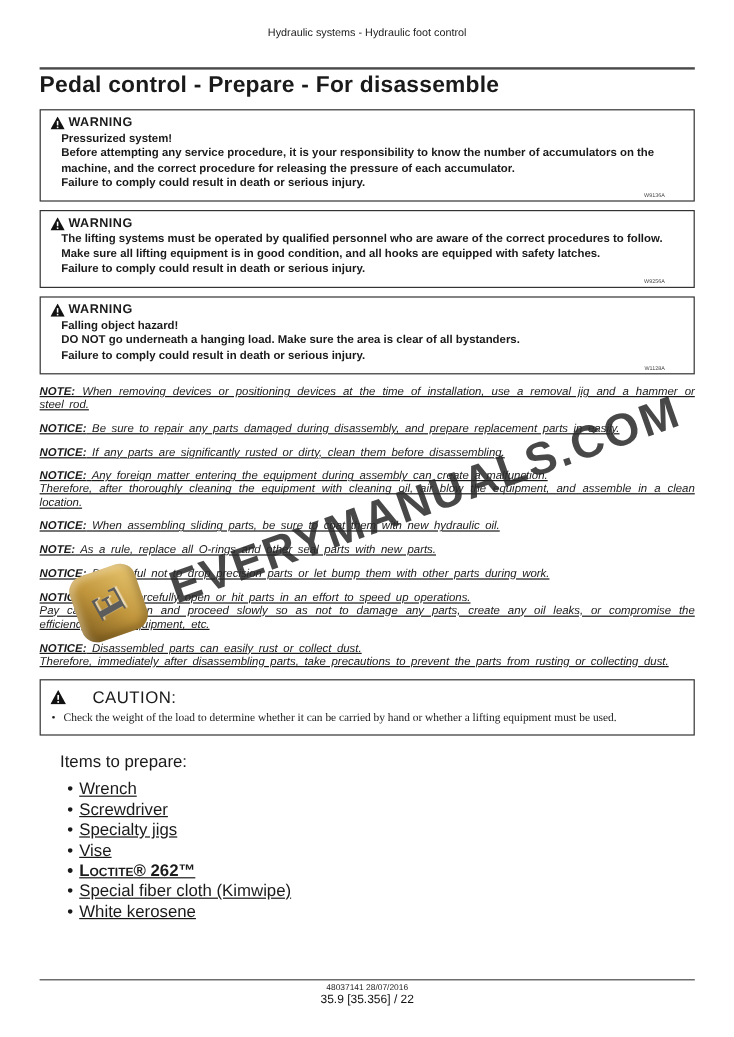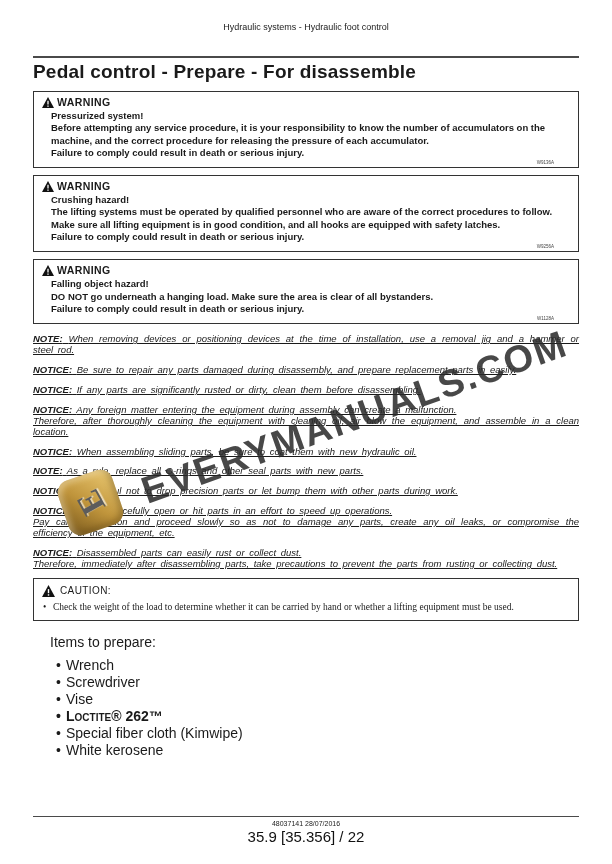--- a/index.html
+++ b/index.html
@@ -18,35 +18,35 @@
   .wicon{display:inline-flex;width:12px;height:11px;}
   .wbody{font-weight:bold;font-size:9.5px;line-height:12.3px;margin:2px 0 0 9px;}
   .wcode{text-align:right;font-size:4.5px;color:#444;margin-top:1px;line-height:5px;}
 
   .notes{margin-top:9px;}
   .note{font-size:9.5px;line-height:11.2px;font-style:italic;text-align:justify;
         word-spacing:2px;margin:0 0 8.5px 0;text-decoration:underline;}
   .note .pfx{font-weight:bold;}
 
   .cautionbox{border:1.4px solid #333;padding:6px 8px 7px 8px;margin-top:3px;}
-  .chead{display:flex;align-items:center;gap:5px;font-size:10px;letter-spacing:.4px;}
+  .chead{display:flex;align-items:center;gap:22px;font-size:14px;letter-spacing:.4px;}
   .cicon{display:inline-flex;width:13px;height:12px;}
   .clist{margin:5px 0 0 0;padding:0;list-style:none;font-size:9.5px;line-height:11.5px;font-family:Liberation Serif, serif;}
   .clist li{padding-left:11px;position:relative;}
   .clist li::before{content:"•";position:absolute;left:1px;top:0;}
 
   .prepare{margin:13px 0 0 17px;font-size:14px;}
-  .plist{margin:7px 0 0 0;padding:0;list-style:none;}
+  .plist{margin:7px 0 0 0;padding:0;list-style:none;text-decoration:underline;}
   .plist li{position:relative;padding-left:16px;line-height:17px;}
   .plist li::before{content:"•";position:absolute;left:6px;}
   .plist li.loctite{font-weight:bold;font-variant:small-caps;}
 
   .footer{position:absolute;left:33px;width:546px;top:816px;border-top:1.5px solid #4a4a4a;text-align:center;}
   .f1{font-size:7px;margin-top:3px;color:#222;}
-  .f2{font-size:15px;margin-top:1px;color:#111;}
+  .f2{font-size:10px;margin-top:1px;color:#111;}
 
   
   .wm-text{
     position:absolute;left:136px;top:472px;transform:rotate(-19.5deg);
     transform-origin:0 0;font-size:38px;font-weight:bold;letter-spacing:2px;
     color:rgba(42,42,42,.86);white-space:nowrap;z-index:6;
   }
   .wm-logo{
     position:absolute;left:62px;top:474px;width:57px;height:57px;z-index:5;
     transform:rotate(-19deg);border-radius:13px;
@@ -96,21 +96,20 @@
         <span class="wicon">
           <svg viewBox="0 0 24 22" width="12" height="11">
               <path d="M12 0 L24 22 L0 22 Z" fill="#111"></path>
               <rect x="10.7" y="7.5" width="2.6" height="7.5" fill="#fff"></rect>
               <rect x="10.7" y="17" width="2.6" height="2.6" fill="#fff"></rect>
             </svg>
         </span>
         <span>WARNING</span>
       </div>
       <div class="wbody">
-        <div>Crushing hazard!</div>
         <div>The lifting systems must be operated by qualified personnel who are aware of the correct procedures to follow. Make sure all lifting equipment is in good condition, and all hooks are equipped with safety latches.</div>
         <div>Failure to comply could result in death or serious injury.</div>
       </div>
       <div class="wcode">W9256A</div>
     </div>
 
     <div class="warnbox">
       <div class="whead">
         <span class="wicon">
           <svg viewBox="0 0 24 22" width="12" height="11">
@@ -185,20 +184,21 @@
       <ul class="clist">
         <li>Check the weight of the load to determine whether it can be carried by hand or whether a lifting equipment must be used.</li>
       </ul>
     </div>
 
     <div class="prepare">
       <div>Items to prepare:</div>
       <ul class="plist">
         <li>Wrench</li>
         <li>Screwdriver</li>
+        <li>Specialty jigs</li>
         <li>Vise</li>
         <li class="loctite">Loctite® 262™</li>
         <li>Special fiber cloth (Kimwipe)</li>
         <li>White kerosene</li>
       </ul>
     </div>
 
   </div>
 
   <div class="wm-logo">

